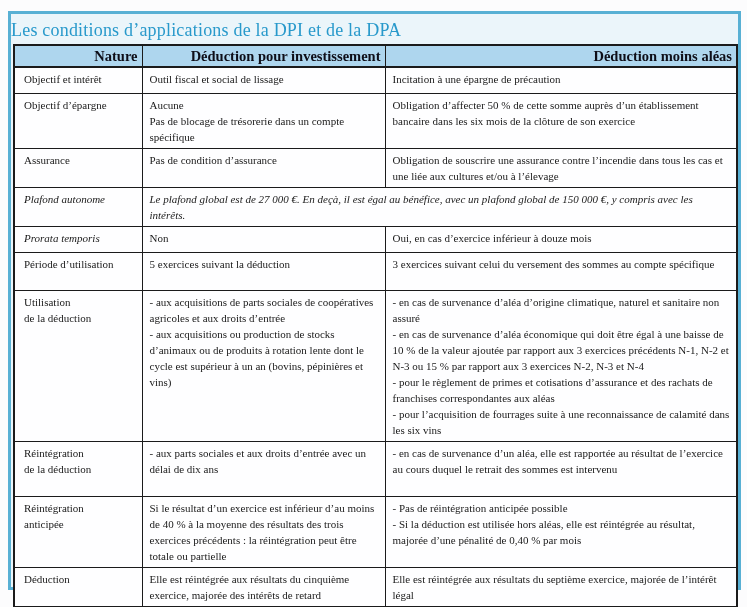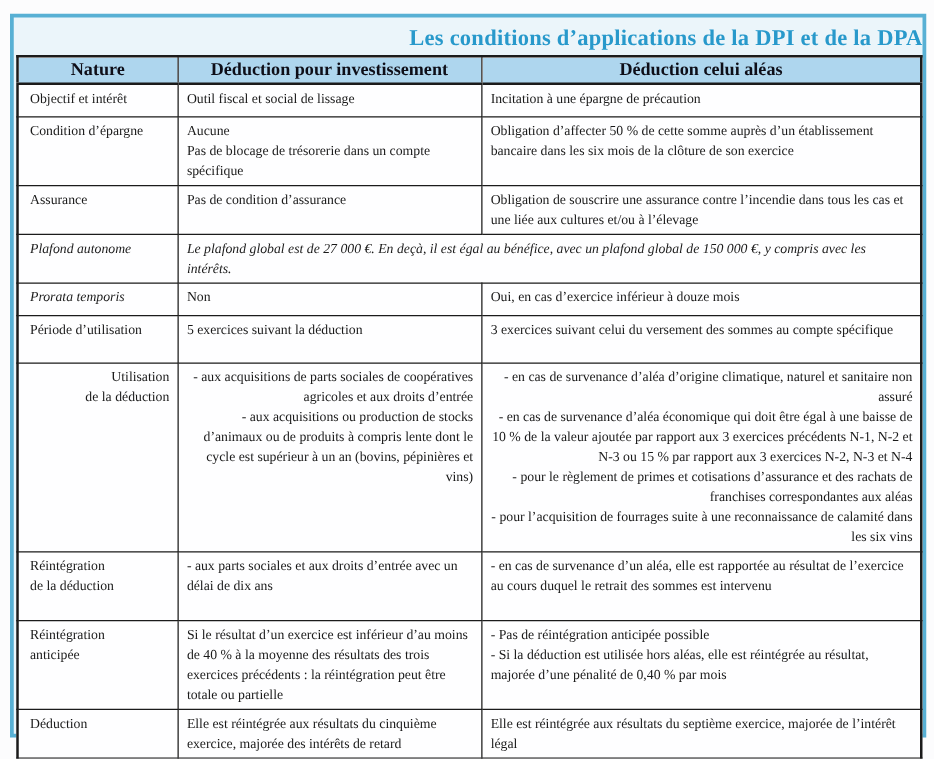--- a/index.html
+++ b/index.html
@@ -27,24 +27,24 @@
     position: absolute;
     left: 8px;
     top: 11px;
     width: 733px;
     height: 579px;
     border: 3px solid var(--frame-border);
     background: var(--frame-background);
     padding: 3px 0 0 0;
   }
   .doc-title {
-    text-align: right;
+    text-align: left;
     font-size: 18px;
     line-height: 26px;
-    font-weight: bold;
+    font-weight: normal;
     color: var(--title-text);
     letter-spacing: 0.2px;
   }
   table.conditions {
     border-collapse: collapse;
     table-layout: fixed;
     width: 723px;
     margin-left: 2px;
     margin-top: 1px;
     background: var(--cell-background);
@@ -56,39 +56,39 @@
   th, td {
     border: 1px solid var(--table-border);
     vertical-align: top;
     font-size: 11px;
     line-height: 16px;
     padding: 3px 6px 3px 7px;
     overflow: hidden;
   }
   thead th {
     background: var(--header-background);
-    text-align: center;
+    text-align: right;
     vertical-align: middle;
     font-weight: bold;
     font-size: 14.5px;
     height: 14px;
     padding: 2px 4px;
     border-bottom: 2px solid var(--table-border);
     color: #0E0E18;
   }
   tbody td:first-child { padding-left: 9px; }
   tbody td .line { margin: 0; }
   
   tbody tr:nth-child(1)  { height: 26px; }
   tbody tr:nth-child(2)  { height: 54px; }
   tbody tr:nth-child(3)  { height: 37px; }
   tbody tr:nth-child(4)  { height: 38px; font-style: italic; }
   tbody tr:nth-child(5)  { height: 26px; margin-left: 24px; }
   tbody tr:nth-child(6)  { height: 38px; font-family: Liberation Serif, serif; }
-  tbody tr:nth-child(7)  { height: 131px; text-align: right; }
+  tbody tr:nth-child(7)  { height: 131px; }
   tbody tr:nth-child(8)  { height: 55px; }
   tbody tr:nth-child(9)  { height: 69px; }
   tbody tr:nth-child(10) { height: 38px; }
   tbody tr:nth-child(5) td:first-child { font-style: italic; }
 </style>
 </head>
 <body>
 
 <div class="page">
   <div class="frame">
@@ -96,38 +96,38 @@
     <table class="conditions">
       <colgroup>
         <col class="c1">
           <col class="c2">
           <col class="c3">
       </colgroup>
       <thead>
         <tr>
           <th>Nature</th>
           <th>Déduction pour investissement</th>
-          <th>Déduction celui aléas</th>
+          <th>Déduction moins aléas</th>
         </tr>
       </thead>
       <tbody>
           <tr>
             <td>
               <div class="line">Objectif et intérêt</div>
             </td>
             <td>
               <div class="line">Outil fiscal et social de lissage</div>
             </td>
             <td>
               <div class="line">Incitation à une épargne de précaution</div>
             </td>
           </tr>
           <tr>
             <td>
-              <div class="line">Condition d’épargne</div>
+              <div class="line">Objectif d’épargne</div>
             </td>
             <td>
               <div class="line">Aucune</div>
               <div class="line">Pas de blocage de trésorerie dans un compte spécifique</div>
             </td>
             <td>
               <div class="line">Obligation d’affecter 50 % de cette somme auprès d’un établissement bancaire dans les six mois de la clôture de son exercice</div>
             </td>
           </tr>
           <tr>
@@ -171,21 +171,21 @@
               <div class="line">3 exercices suivant celui du versement des sommes au compte spécifique</div>
             </td>
           </tr>
           <tr>
             <td>
               <div class="line">Utilisation</div>
               <div class="line">de la déduction</div>
             </td>
             <td>
               <div class="line">- aux acquisitions de parts sociales de coopératives agricoles et aux droits d’entrée</div>
-              <div class="line">- aux acquisitions ou production de stocks d’animaux ou de produits à compris lente dont le cycle est supérieur à un an (bovins, pépinières et vins)</div>
+              <div class="line">- aux acquisitions ou production de stocks d’animaux ou de produits à rotation lente dont le cycle est supérieur à un an (bovins, pépinières et vins)</div>
             </td>
             <td>
               <div class="line">- en cas de survenance d’aléa d’origine climatique, naturel et sanitaire non assuré</div>
               <div class="line">- en cas de survenance d’aléa économique qui doit être égal à une baisse de 10 % de la valeur ajoutée par rapport aux 3 exercices précédents N-1, N-2 et N-3 ou 15 % par rapport aux 3 exercices N-2, N-3 et N-4</div>
               <div class="line">- pour le règlement de primes et cotisations d’assurance et des rachats de franchises correspondantes aux aléas</div>
               <div class="line">- pour l’acquisition de fourrages suite à une reconnaissance de calamité dans les six vins</div>
             </td>
           </tr>
           <tr>
             <td>

